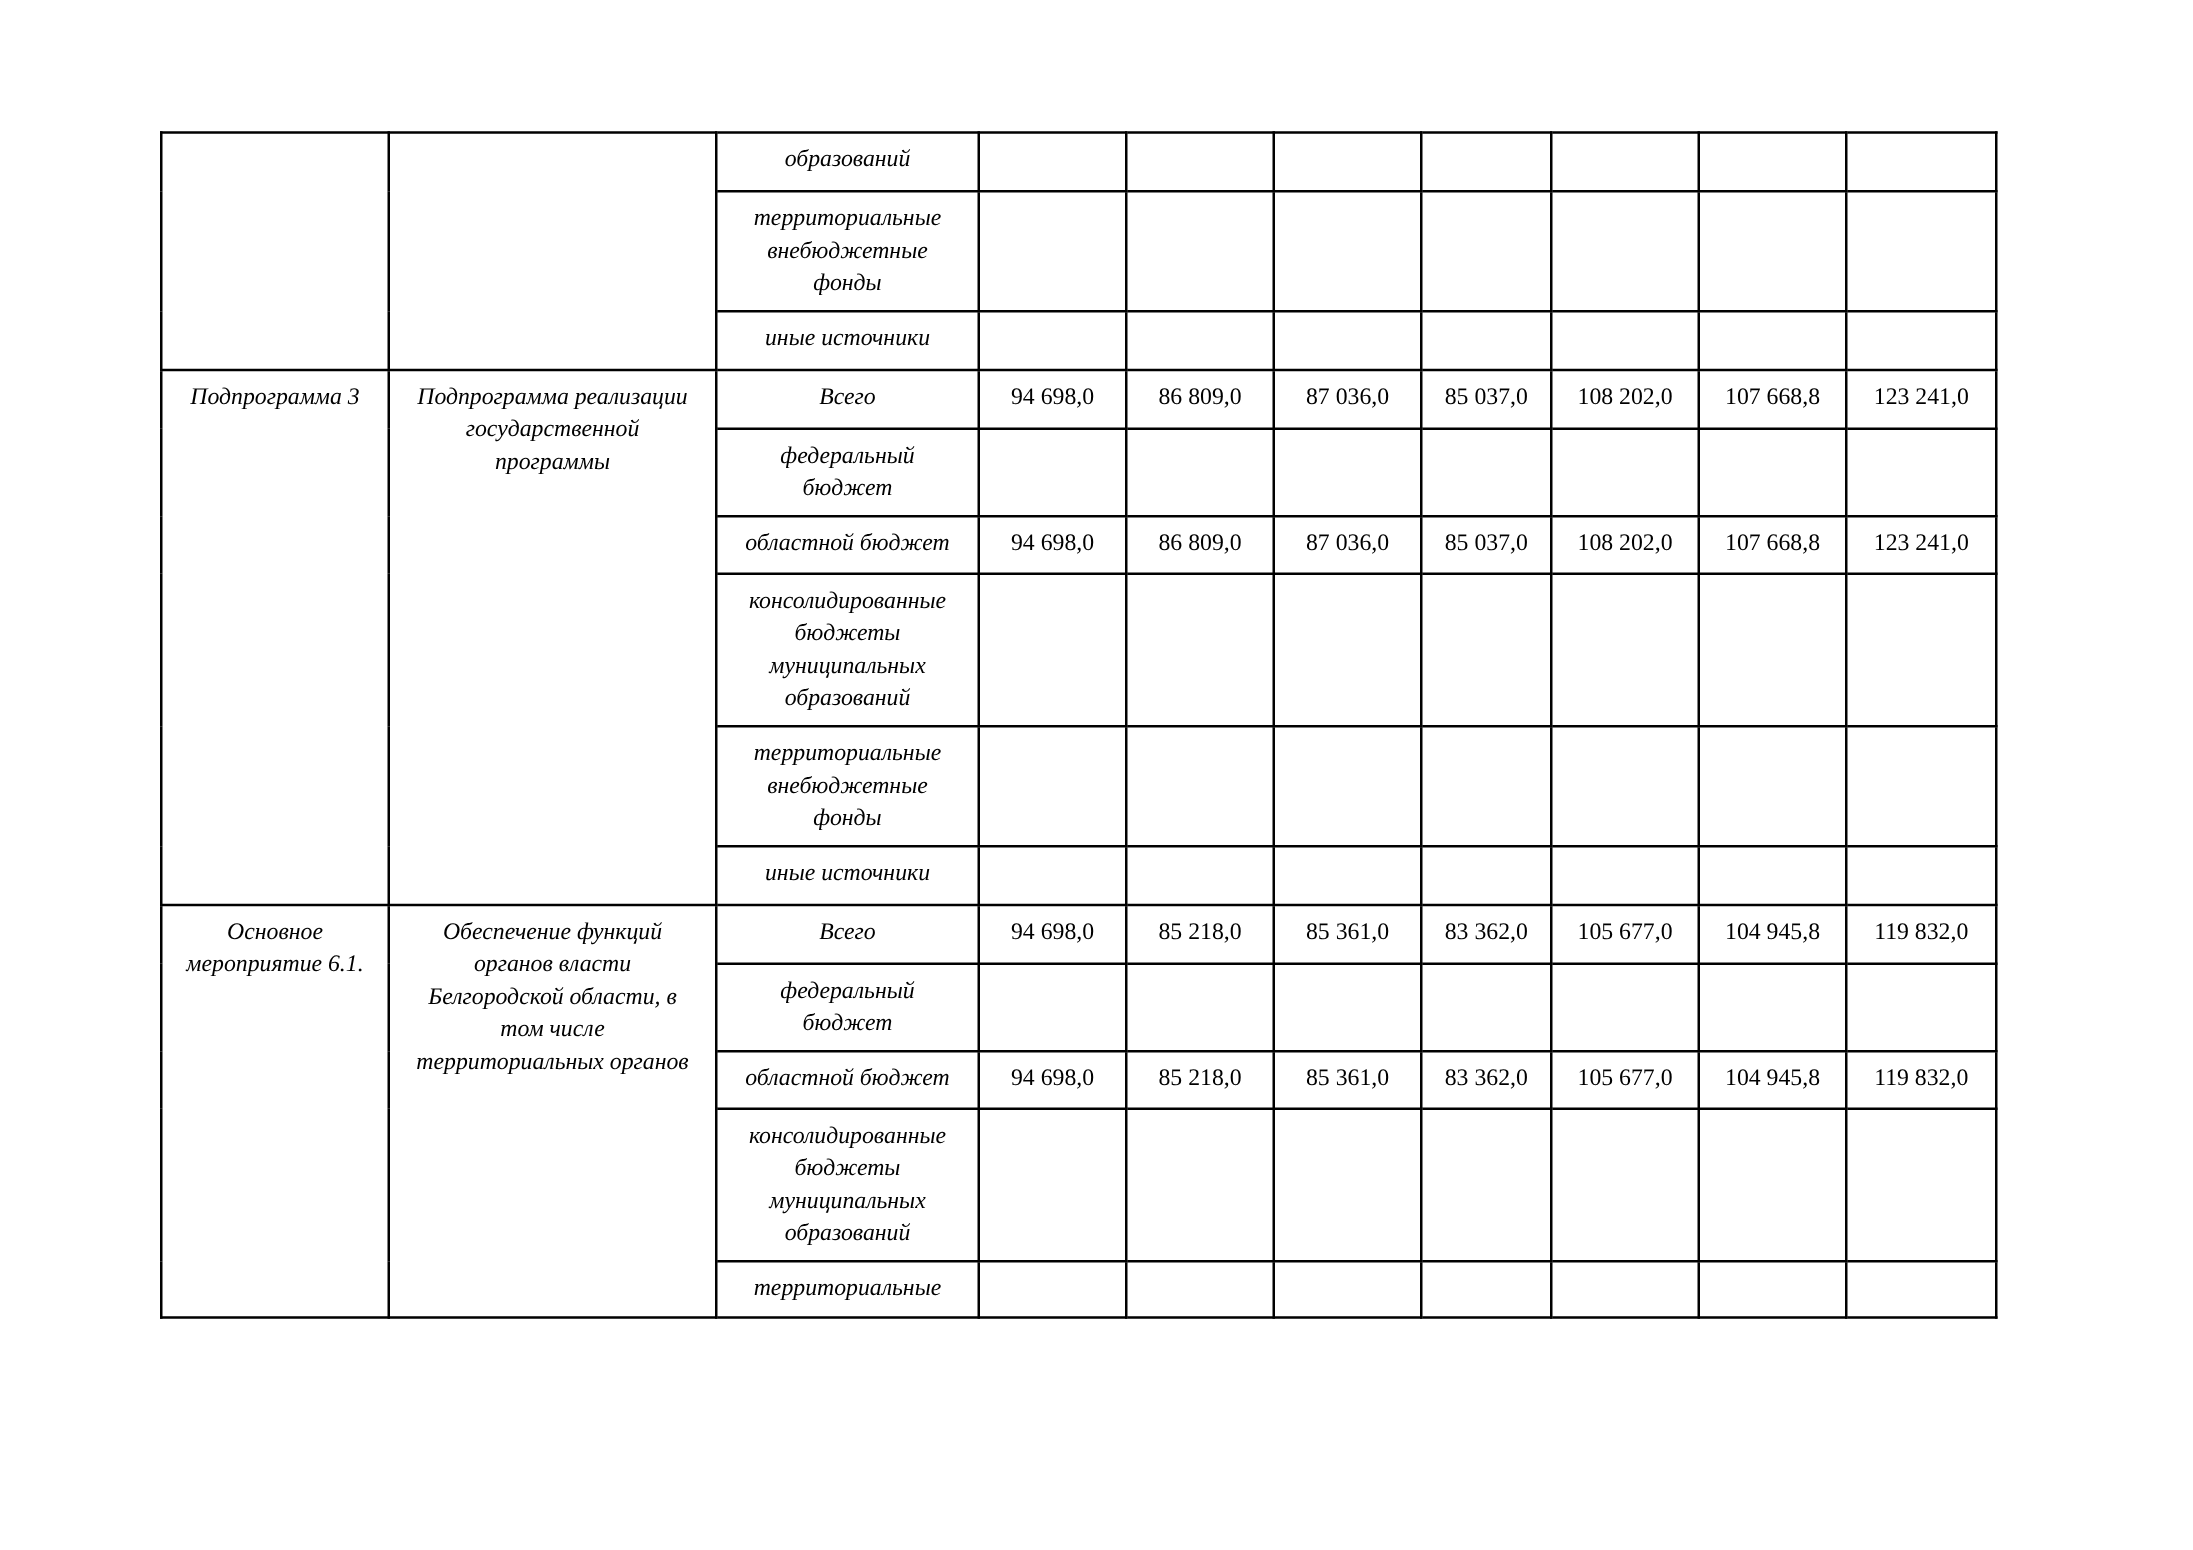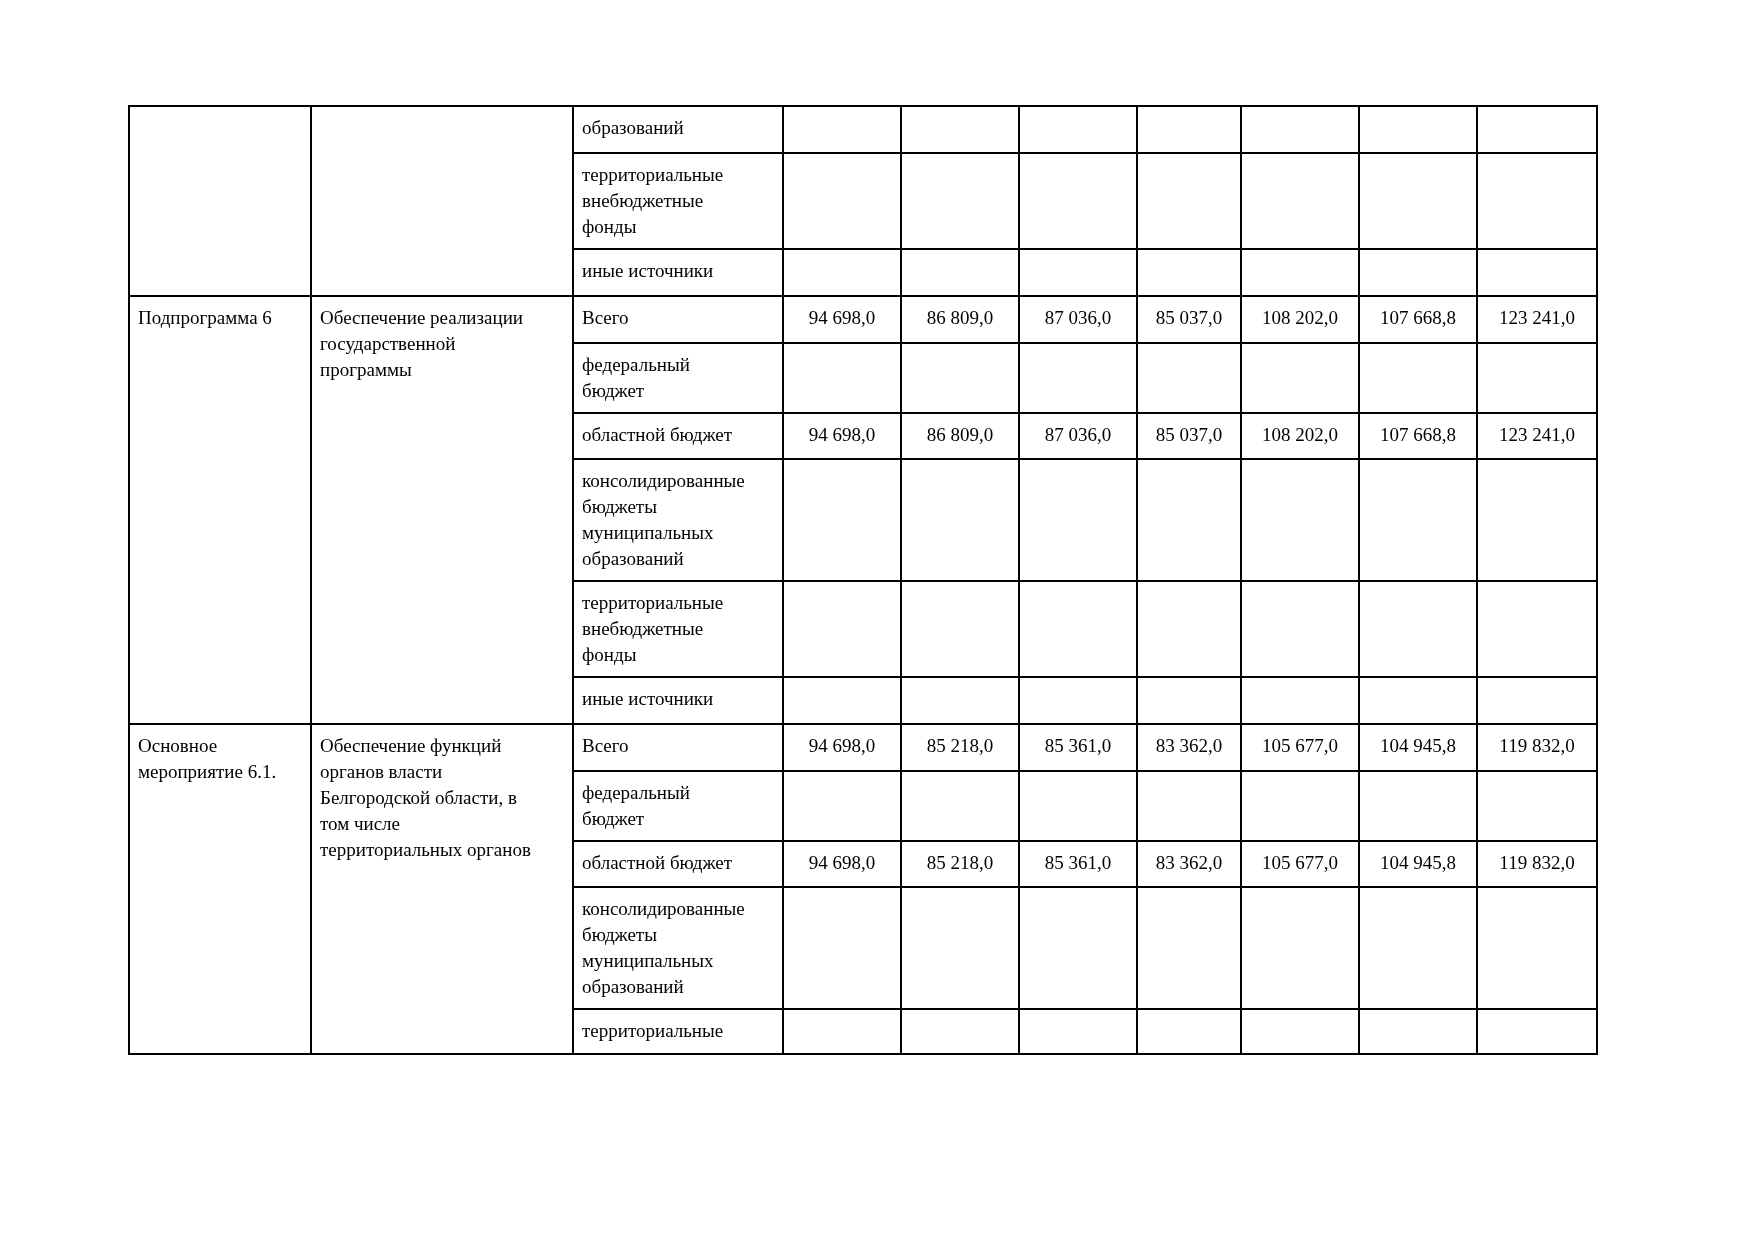--- a/index.html
+++ b/index.html
@@ -23,21 +23,21 @@
   }
   table.budget td {
     border: 2px solid #000;
     vertical-align: top;
     font-size: 19px;
     line-height: 26px;
     padding: 8px 8px 2px 8px;
     white-space: pre-line;
     overflow: hidden;
   }
-  td.c-name, td.c-desc, td.c-src { text-align: left; }
+  td.c-name, td.c-desc, td.c-src { text-align: center; font-style: italic; }
   td.c-num {
     text-align: center;
     white-space: nowrap;
     padding-left: 2px;
     padding-right: 2px;
   }
 </style>
 </head>
 <body>
 
@@ -84,22 +84,22 @@
           <td class="c-src">иные источники</td>
           <td class="c-num"></td>
           <td class="c-num"></td>
           <td class="c-num"></td>
           <td class="c-num"></td>
           <td class="c-num"></td>
           <td class="c-num"></td>
           <td class="c-num"></td>
         </tr>
         <tr style="height: 47px;">
-          <td rowspan="6" class="c-name">Подпрограмма 6</td>
-          <td rowspan="6" class="c-desc">Обеспечение реализации
+          <td rowspan="6" class="c-name">Подпрограмма 3</td>
+          <td rowspan="6" class="c-desc">Подпрограмма реализации
 государственной
 программы</td>
           <td class="c-src">Всего</td>
           <td class="c-num">94 698,0</td>
           <td class="c-num">86 809,0</td>
           <td class="c-num">87 036,0</td>
           <td class="c-num">85 037,0</td>
           <td class="c-num">108 202,0</td>
           <td class="c-num">107 668,8</td>
           <td class="c-num">123 241,0</td>

